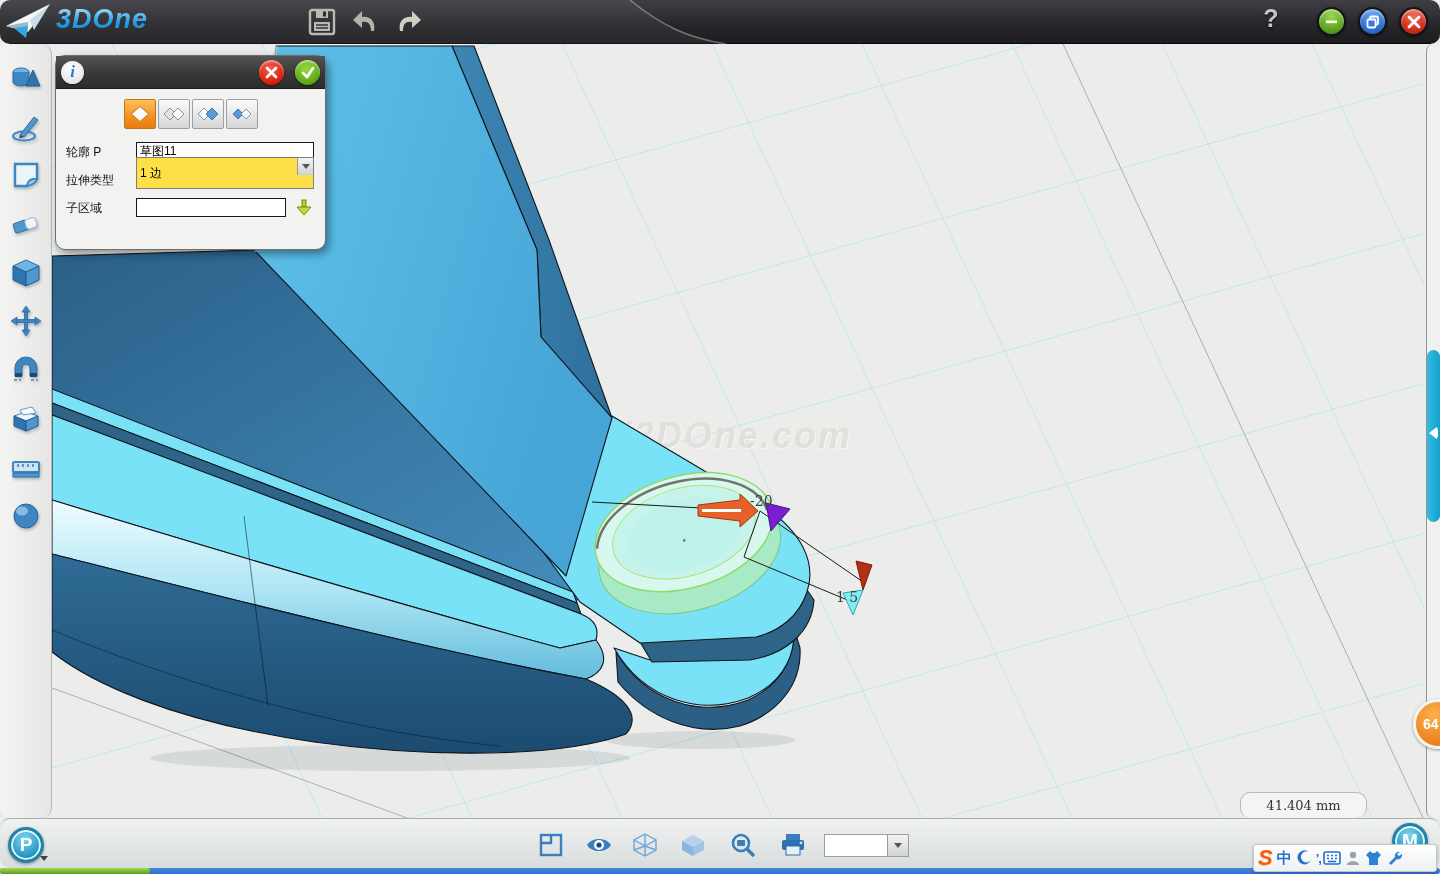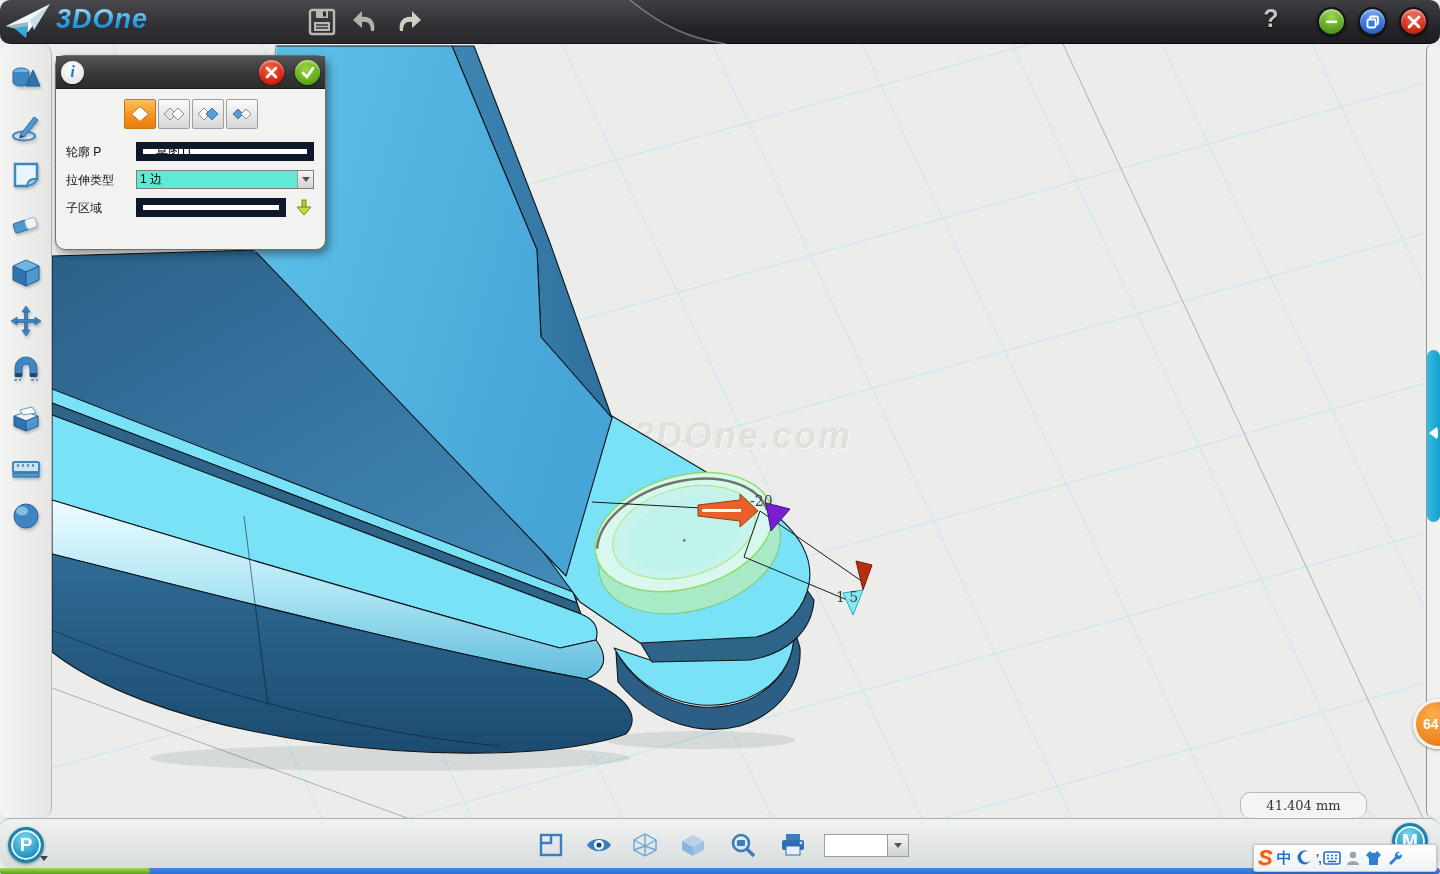--- a/index.html
+++ b/index.html
@@ -44,23 +44,23 @@
   #info-icon { width:23px; height:23px; border-radius:50%; background:radial-gradient(circle at 45% 35%, #ffffff, #dcdcdc); color:#1d7fd6;
     font-family:"Liberation Serif", serif; font-weight:bold; font-style:italic; font-size:17px; display:flex; align-items:center; justify-content:center; box-shadow:0 1px 2px rgba(0,0,0,.5); }
   .hdr-btn { width:25px; height:25px; border-radius:50%; display:flex; align-items:center; justify-content:center; box-shadow:inset 0 2px 2px rgba(255,255,255,.5), 0 1px 2px rgba(0,0,0,.5); }
   #dlg-cancel { margin-left:auto; background:radial-gradient(circle at 45% 35%, #f4604c, #d41e08 70%, #a81000); }
   #dlg-ok { margin-left:11px; background:radial-gradient(circle at 45% 35%, #9ad83e, #58a812 70%, #3f8406); }
   #mode-row { padding:10px 0 8px 68px; display:flex; gap:2px; }
   .mode-btn { width:32px; height:30px; border:1px solid #9aa0a6; border-radius:2px; background:linear-gradient(#fbfbfb,#d6d6d6); display:flex; align-items:center; justify-content:center; }
   .mode-btn.active { border-color:#c07814; background:linear-gradient(#fdc05c,#f2901c 60%,#e87c10); }
   .form-row { display:flex; align-items:flex-end; padding:4px 8px 4px 10px; height:28px; }
   .form-label { width:70px; font-size:12px; color:#111; }
-  .txt-input { height:19px; border:7px solid #0f172a; background:#fff; font-size:12px; font-family:"Liberation Sans",sans-serif; padding:0 13px; }
+  .txt-input { height:19px; border:1px solid #0f172a; background:#fff; font-size:12px; font-family:"Liberation Sans",sans-serif; padding:0 3px; }
   .w-wide { width:178px; } .w-mid { width:150px; }
-  .dd-wrap { position:relative; width:178px; height:19px; border:1px solid #7e7e7e; background:#5eead4; font-size:12px; display:flex; align-items:center; padding:0 3px; }
+  .dd-wrap { position:relative; width:178px; height:32px; border:1px solid #7e7e7e; background:#fde047; font-size:12px; display:flex; align-items:center; padding:0 3px; }
   .dd-btn { position:absolute; right:0; top:0; width:16px; height:17px; background:linear-gradient(#f4f4f4,#d2d2d2); border-left:1px solid #9a9a9a; display:flex; align-items:center; justify-content:center; }
   .caret-down { width:0; height:0; border-left:4px solid transparent; border-right:4px solid transparent; border-top:5px solid #555; }
   .pick-btn { margin-left:8px; width:20px; height:20px; display:flex; align-items:center; justify-content:center; }
 
   
   #bottombar { left:0; top:818px; width:1440px; height:50px; background:linear-gradient(#f0f2f1,#d8dcdc); border-top:1px solid #aab0b0; }
   .corner-orb { position:absolute; width:36px; height:36px; border-radius:50%; border:3px solid #1d84a8;
     background:radial-gradient(circle at 45% 30%, #7fd8ee, #2496c4 65%, #116c94); box-shadow:0 1px 3px rgba(0,0,0,.4), inset 0 0 0 2px #e8f6fa;
     color:#fff; font-weight:bold; font-size:19px; display:flex; align-items:center; justify-content:center; }
   #p-orb { left:8px; top:8px; }

